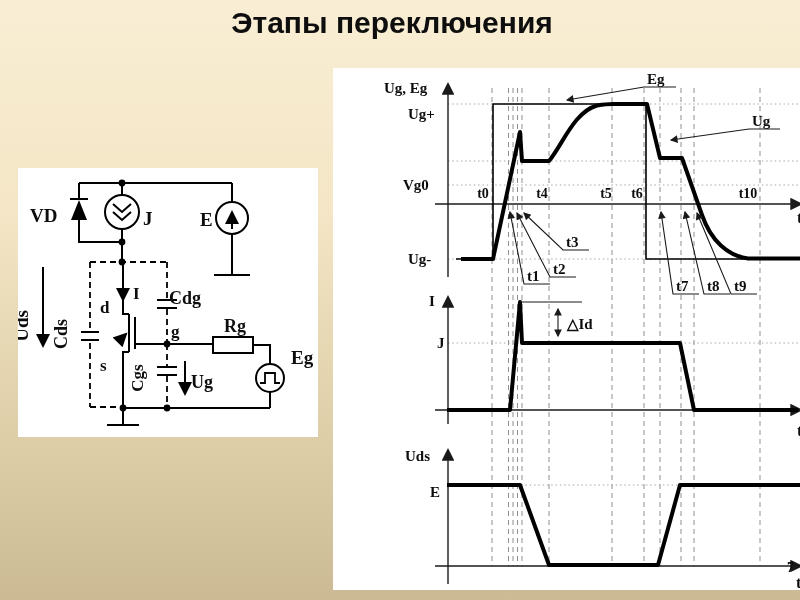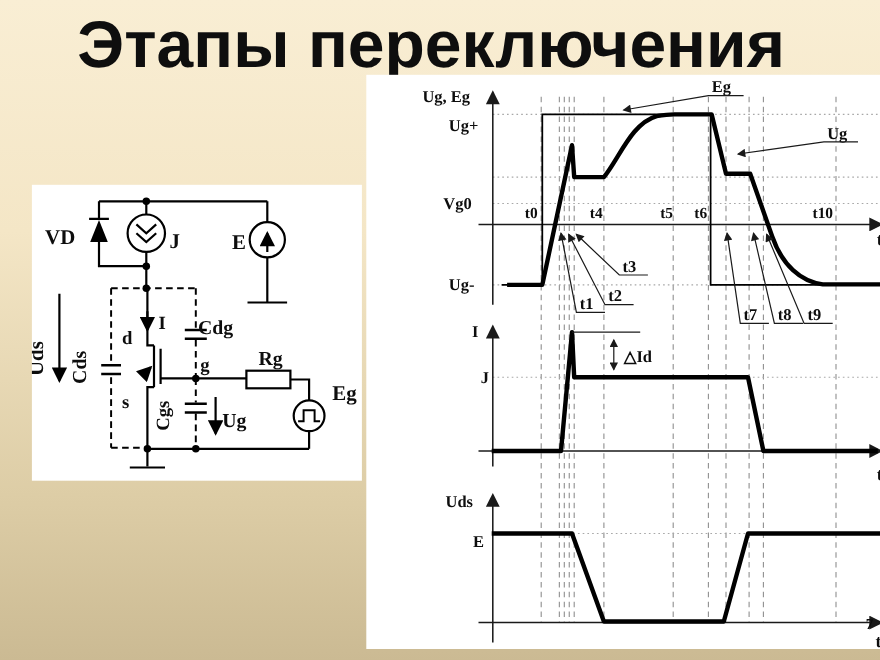--- a/index.html
+++ b/index.html
@@ -1,23 +1,23 @@
 <!DOCTYPE html>
 <html><head>
 <meta charset="utf-8">
 <style>
   html,body{margin:0;padding:0;}
   .slide{position:relative;width:800px;height:600px;overflow:hidden;
          background:linear-gradient(180deg,#f9eed4 0%,#f4e6c6 35%,#ddcda6 75%,#cbba93 100%);
          font-family:"Liberation Serif",serif;}
   .title{position:absolute;left:0;top:6px;width:784px;text-align:center;
          font-family:"Liberation Sans",sans-serif;font-weight:bold;
-         font-size:60px;color:#0e0e0e;letter-spacing:0px;}
+         font-size:30px;color:#0e0e0e;letter-spacing:0px;}
   .panel{position:absolute;background:#ffffff;}
-  .panel-circuit{left:18px;top:168px;width:300px;height:269px;margin-left:11px;}
+  .panel-circuit{left:18px;top:168px;width:300px;height:269px;}
   .panel-timing{left:333px;top:68px;width:438px;height:522px;padding-left:47px;}
   svg{display:block;}
   svg text{font-family:"Liberation Serif",serif;font-weight:bold;fill:#0d0d0d;}
   .thin{stroke:#000;stroke-width:1.6;fill:none;}
   .thick{stroke:#000;stroke-width:4;fill:none;stroke-linejoin:round;stroke-linecap:square;}
   .axis{stroke:#1a1a1a;stroke-width:1.4;fill:none;}
   .grid-v{stroke:#8f8f8f;stroke-width:1;stroke-dasharray:5,4;}
   .grid-h{stroke:#a8a8a8;stroke-width:1;stroke-dasharray:1.5,2.8;}
   .wire{stroke:#000;stroke-width:2;fill:none;}
   .wire-d{stroke:#000;stroke-width:1.8;fill:none;stroke-dasharray:6,4;}

